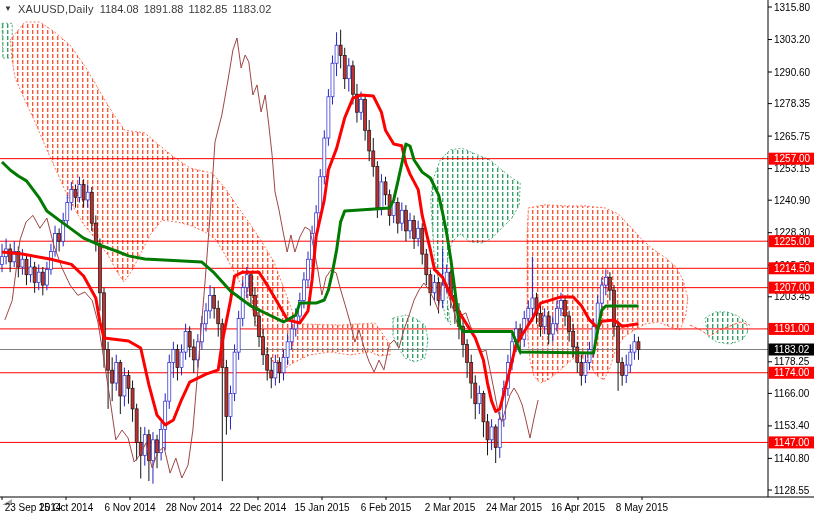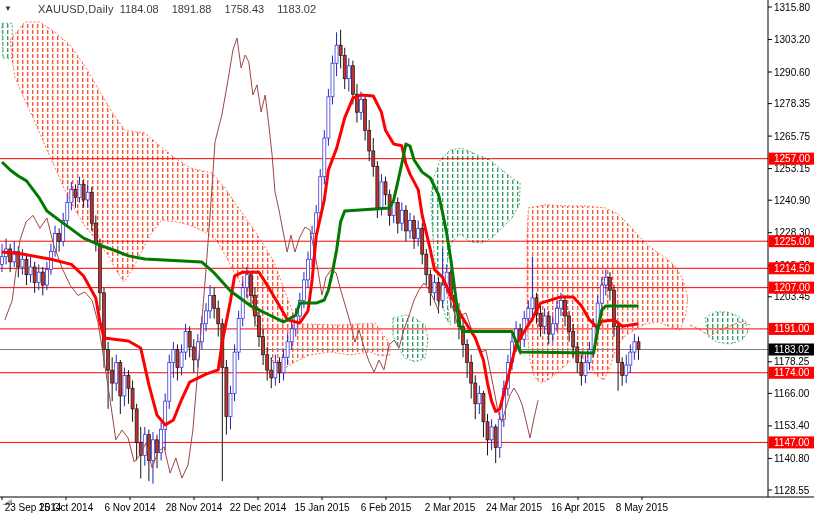--- a/index.html
+++ b/index.html
@@ -2,22 +2,22 @@
 <html><head>
 <meta charset="utf-8">
 <style>
   html,body{margin:0;padding:0;background:#fff;}
   .chart-root{position:relative;width:814px;height:516px;background:#ffffff;overflow:hidden;
     font-family:"Liberation Sans",sans-serif;}
   #chart-svg{position:absolute;left:0;top:0;}
   .chart-header{position:absolute;left:4px;top:3px;display:flex;align-items:center;gap:6px;
     font-size:11px;color:#3b3b3b;z-index:5;}
   .chart-header .tri{font-size:8px;color:#3b3b3b;line-height:1;}
-  .chart-header .sym{font-weight:normal;letter-spacing:0.2px;margin-left:20px;}
-  .chart-header .vals{display:flex;gap:13px;}
+  .chart-header .sym{font-weight:normal;letter-spacing:0.2px;}
+  .chart-header .vals{display:flex;gap:5px;}
 </style>
 </head>
 <body>
 
 <div class="chart-root">
   <svg id="chart-svg" width="814" height="516">
       <defs>
         <pattern id="hatch-red" width="5" height="6" patternUnits="userSpaceOnUse">
           <rect x="2" y="0" width="1.4" height="4" fill="#ff5533"></rect>
         </pattern>
@@ -440,17 +440,17 @@
         <rect x="768.5" y="343.49896822121326" width="45.5" height="12" fill="#000000"></rect>
         <text x="774" y="352.99896822121326" font-size="10" font-family="&quot;Liberation Sans&quot;,sans-serif" fill="#ffffff">1183.02</text>
       </g>
     </svg>
   <div class="chart-header">
     <span class="tri">▼</span>
     <span class="sym">XAUUSD,Daily</span>
     <span class="vals">
       <span>1184.08</span>
       <span>1891.88</span>
-      <span>1758.43</span>
+      <span>1182.85</span>
       <span>1183.02</span>
     </span>
   </div>
 </div>
 
 </body></html>

